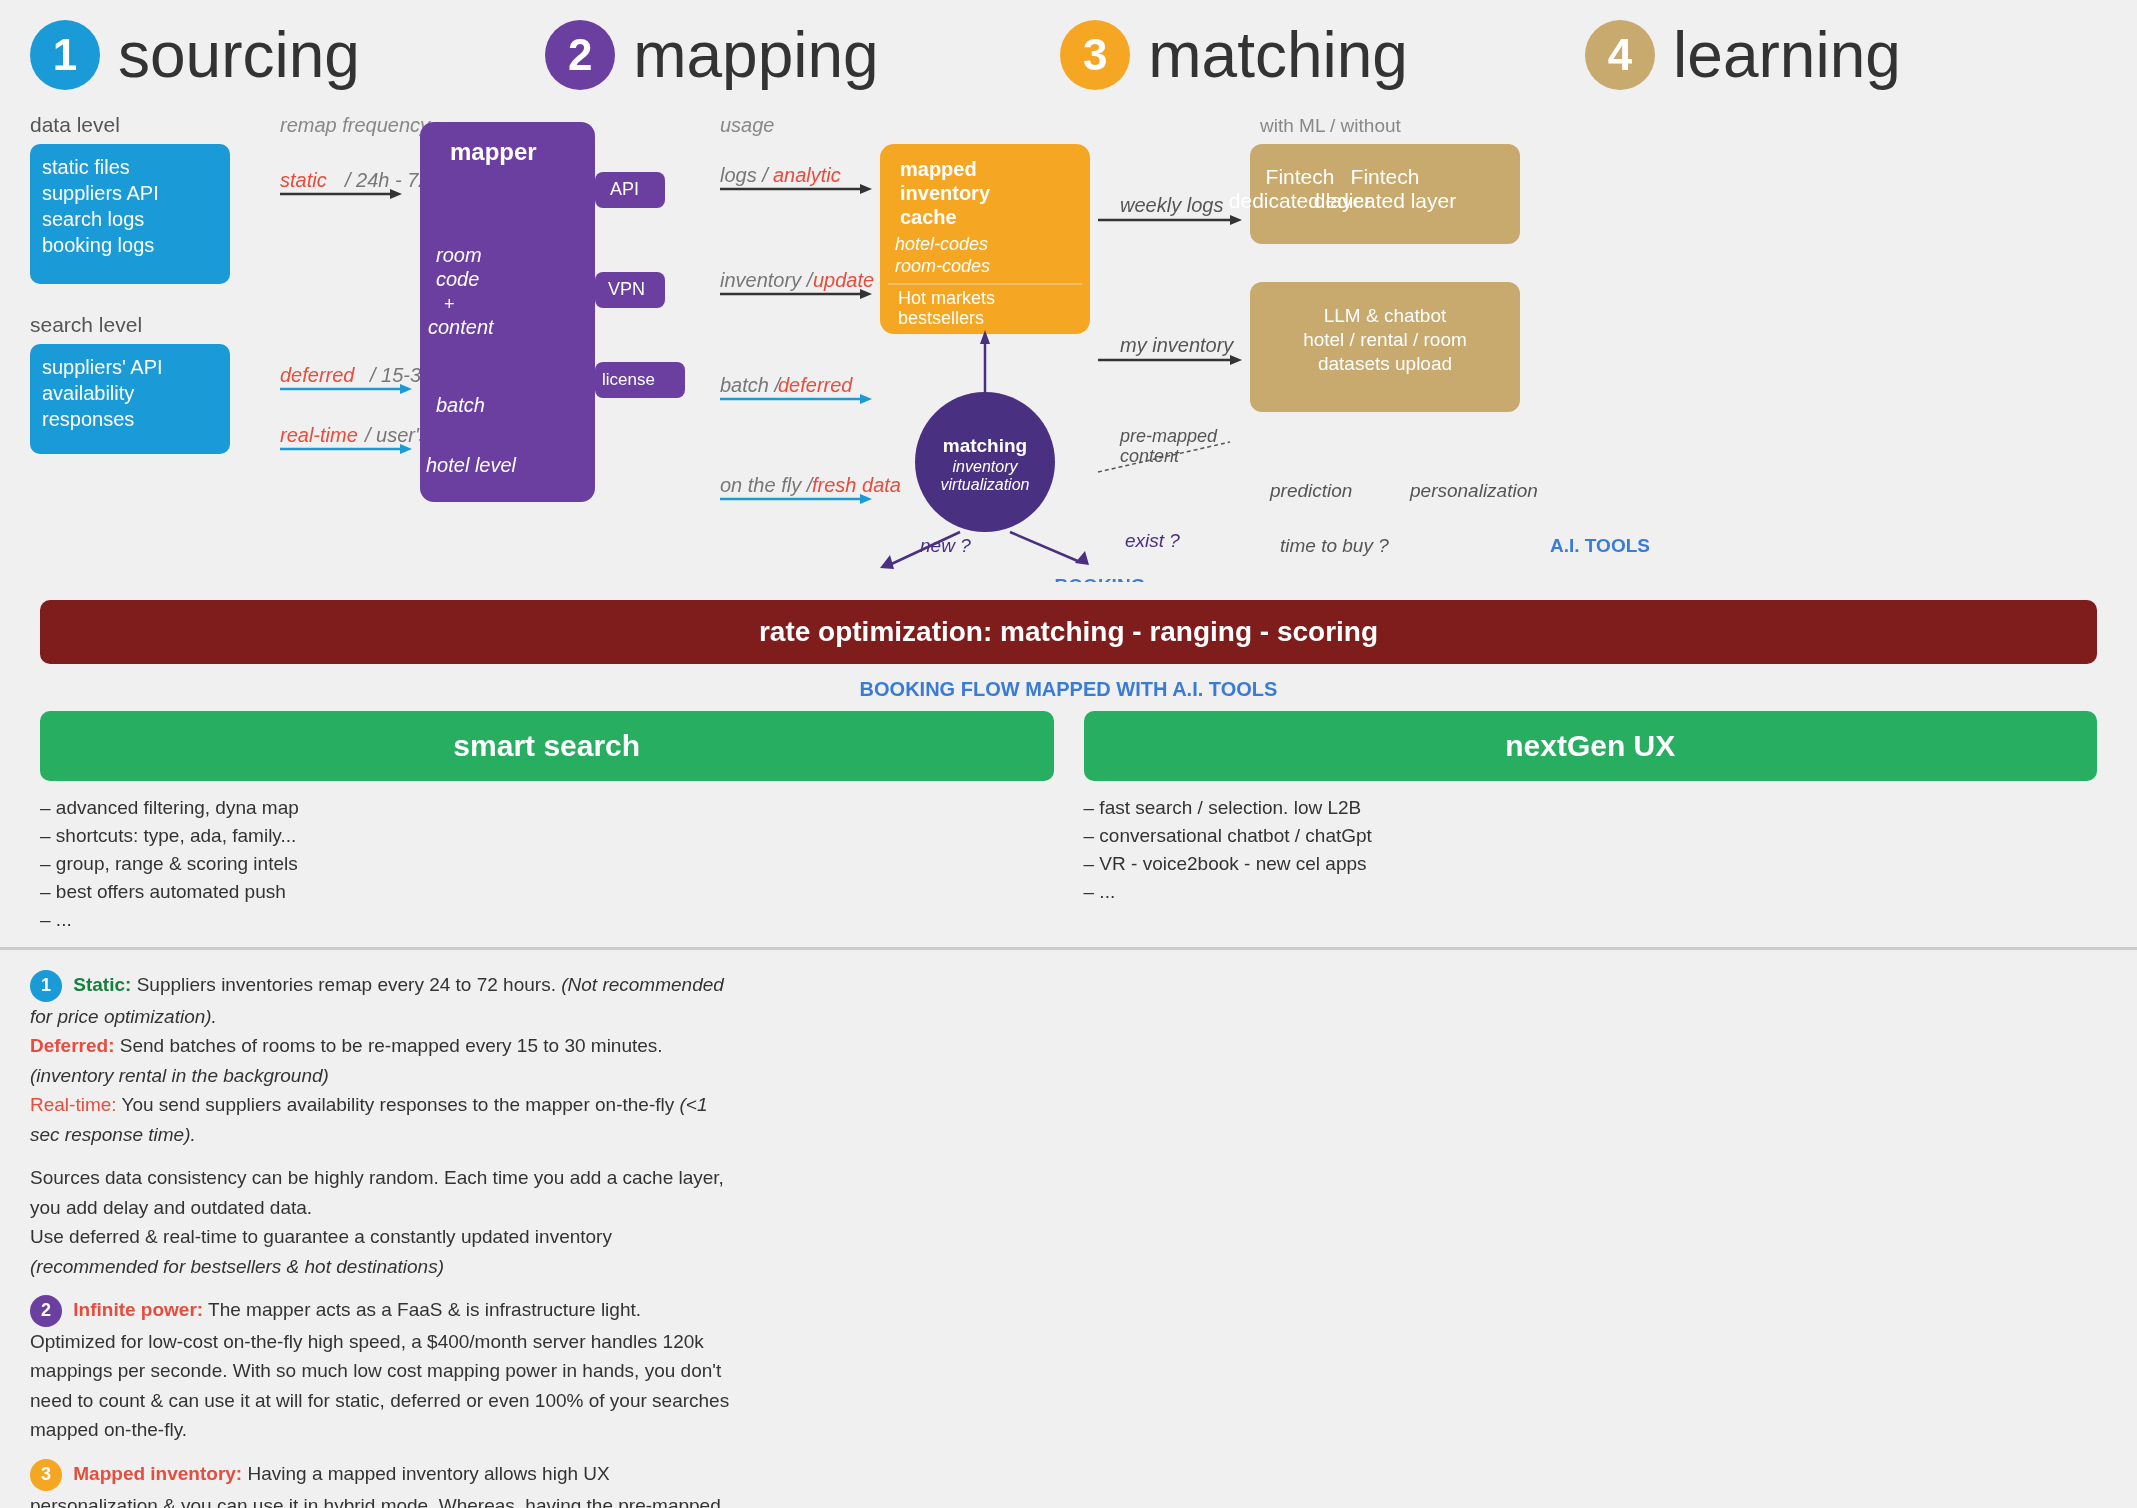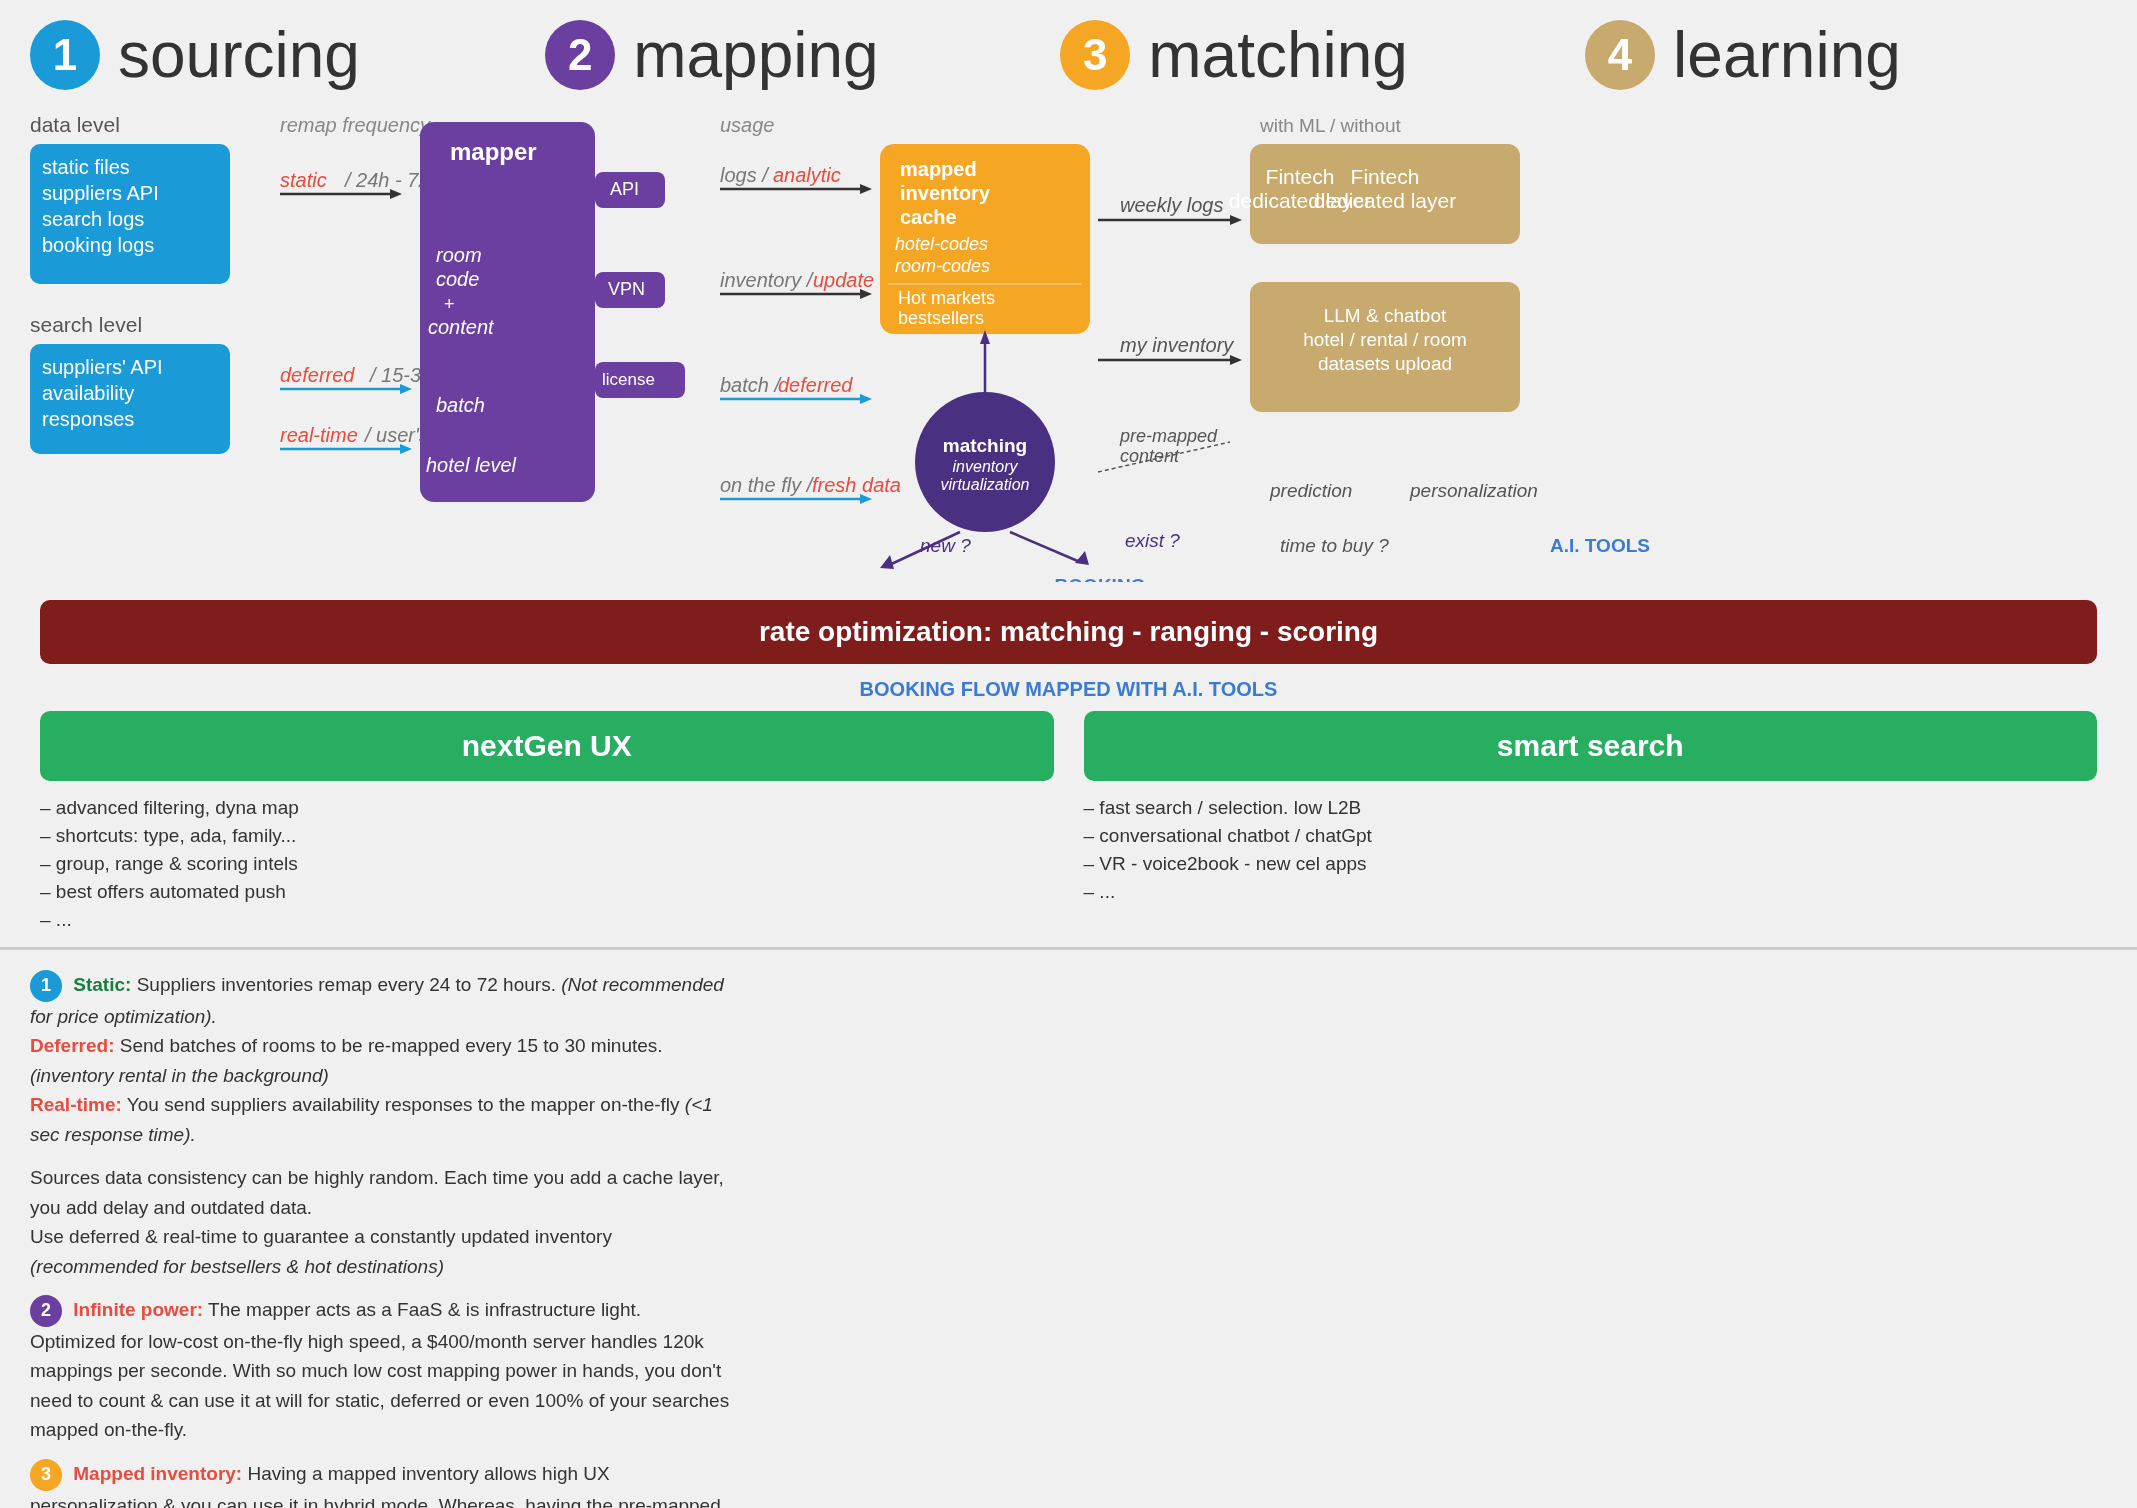--- a/index.html
+++ b/index.html
@@ -273,24 +273,24 @@
       <div style="width:60px;"></div>
       <div style="flex:1;"></div>
     </div>
 
     <div class="teal-bar" style="margin-bottom:14px;">rate optimization: matching - ranging - scoring</div>
 
     <div style="text-align:center; font-size:20px; color:#3a7bd5; font-weight:bold; margin-bottom:10px;">BOOKING FLOW MAPPED WITH A.I. TOOLS</div>
 
     <div style="display:flex; gap:30px; justify-content:space-between; margin-bottom:16px;">
       <div style="flex:1;">
+        <div class="green-box">smart search</div>
+      </div>
+      <div style="flex:1;">
         <div class="green-box">nextGen UX</div>
-      </div>
-      <div style="flex:1;">
-        <div class="green-box">smart search</div>
       </div>
     </div>
 
     <div style="display:flex; gap:30px; margin-bottom:10px;">
       <div style="flex:1;">
         <ul class="bullet-list">
           <li>advanced filtering, dyna map</li>
           <li>shortcuts: type, ada, family...</li>
           <li>group, range &amp; scoring intels</li>
           <li>best offers automated push</li>
@@ -310,21 +310,21 @@
 
   <div style="width:100%; height:3px; background:#ccc; margin:10px 0;"></div>
 
   <div class="explain-section">
     <div class="explain-left">
 
       <div class="explain-item">
         <span class="num-circle-sm num-blue">1</span>
         <span style="color:#15803d; font-weight:bold;">Static:</span> Suppliers inventories remap every 24 to 72 hours. <em>(Not recommended for price optimization).</em><br>
         <span style="color:#e74c3c; font-weight:bold;">Deferred:</span> Send batches of rooms to be re-mapped every 15 to 30 minutes. <em>(inventory rental in the background)</em><br>
-        <span style="color:#e74c3c; font-weight:bold;">Real-time:</span> You send suppliers availability responses to the mapper on-the-fly <em>(&lt;1 sec response time).</em>
+        <span style="color:#e74c3c; font-weight:normal;">Real-time:</span> You send suppliers availability responses to the mapper on-the-fly <em>(&lt;1 sec response time).</em>
       </div>
 
       <div class="explain-item">
         Sources data consistency can be highly random. Each time you add a cache layer, you add delay and outdated data.<br>
         Use deferred &amp; real-time to guarantee a constantly updated inventory <em>(recommended for bestsellers &amp; hot destinations)</em>
       </div>
 
       <div class="explain-item">
         <span class="num-circle-sm num-purple">2</span>
         <span style="color:#e74c3c; font-weight:bold;">Infinite power:</span> The mapper acts as a FaaS &amp; is infrastructure light. Optimized for low-cost on-the-fly high speed, a $400/month server handles 120k mappings per seconde. With so much low cost mapping power in hands, you don't need to count &amp; can use it at will for static, deferred or even 100% of your searches mapped on-the-fly.

